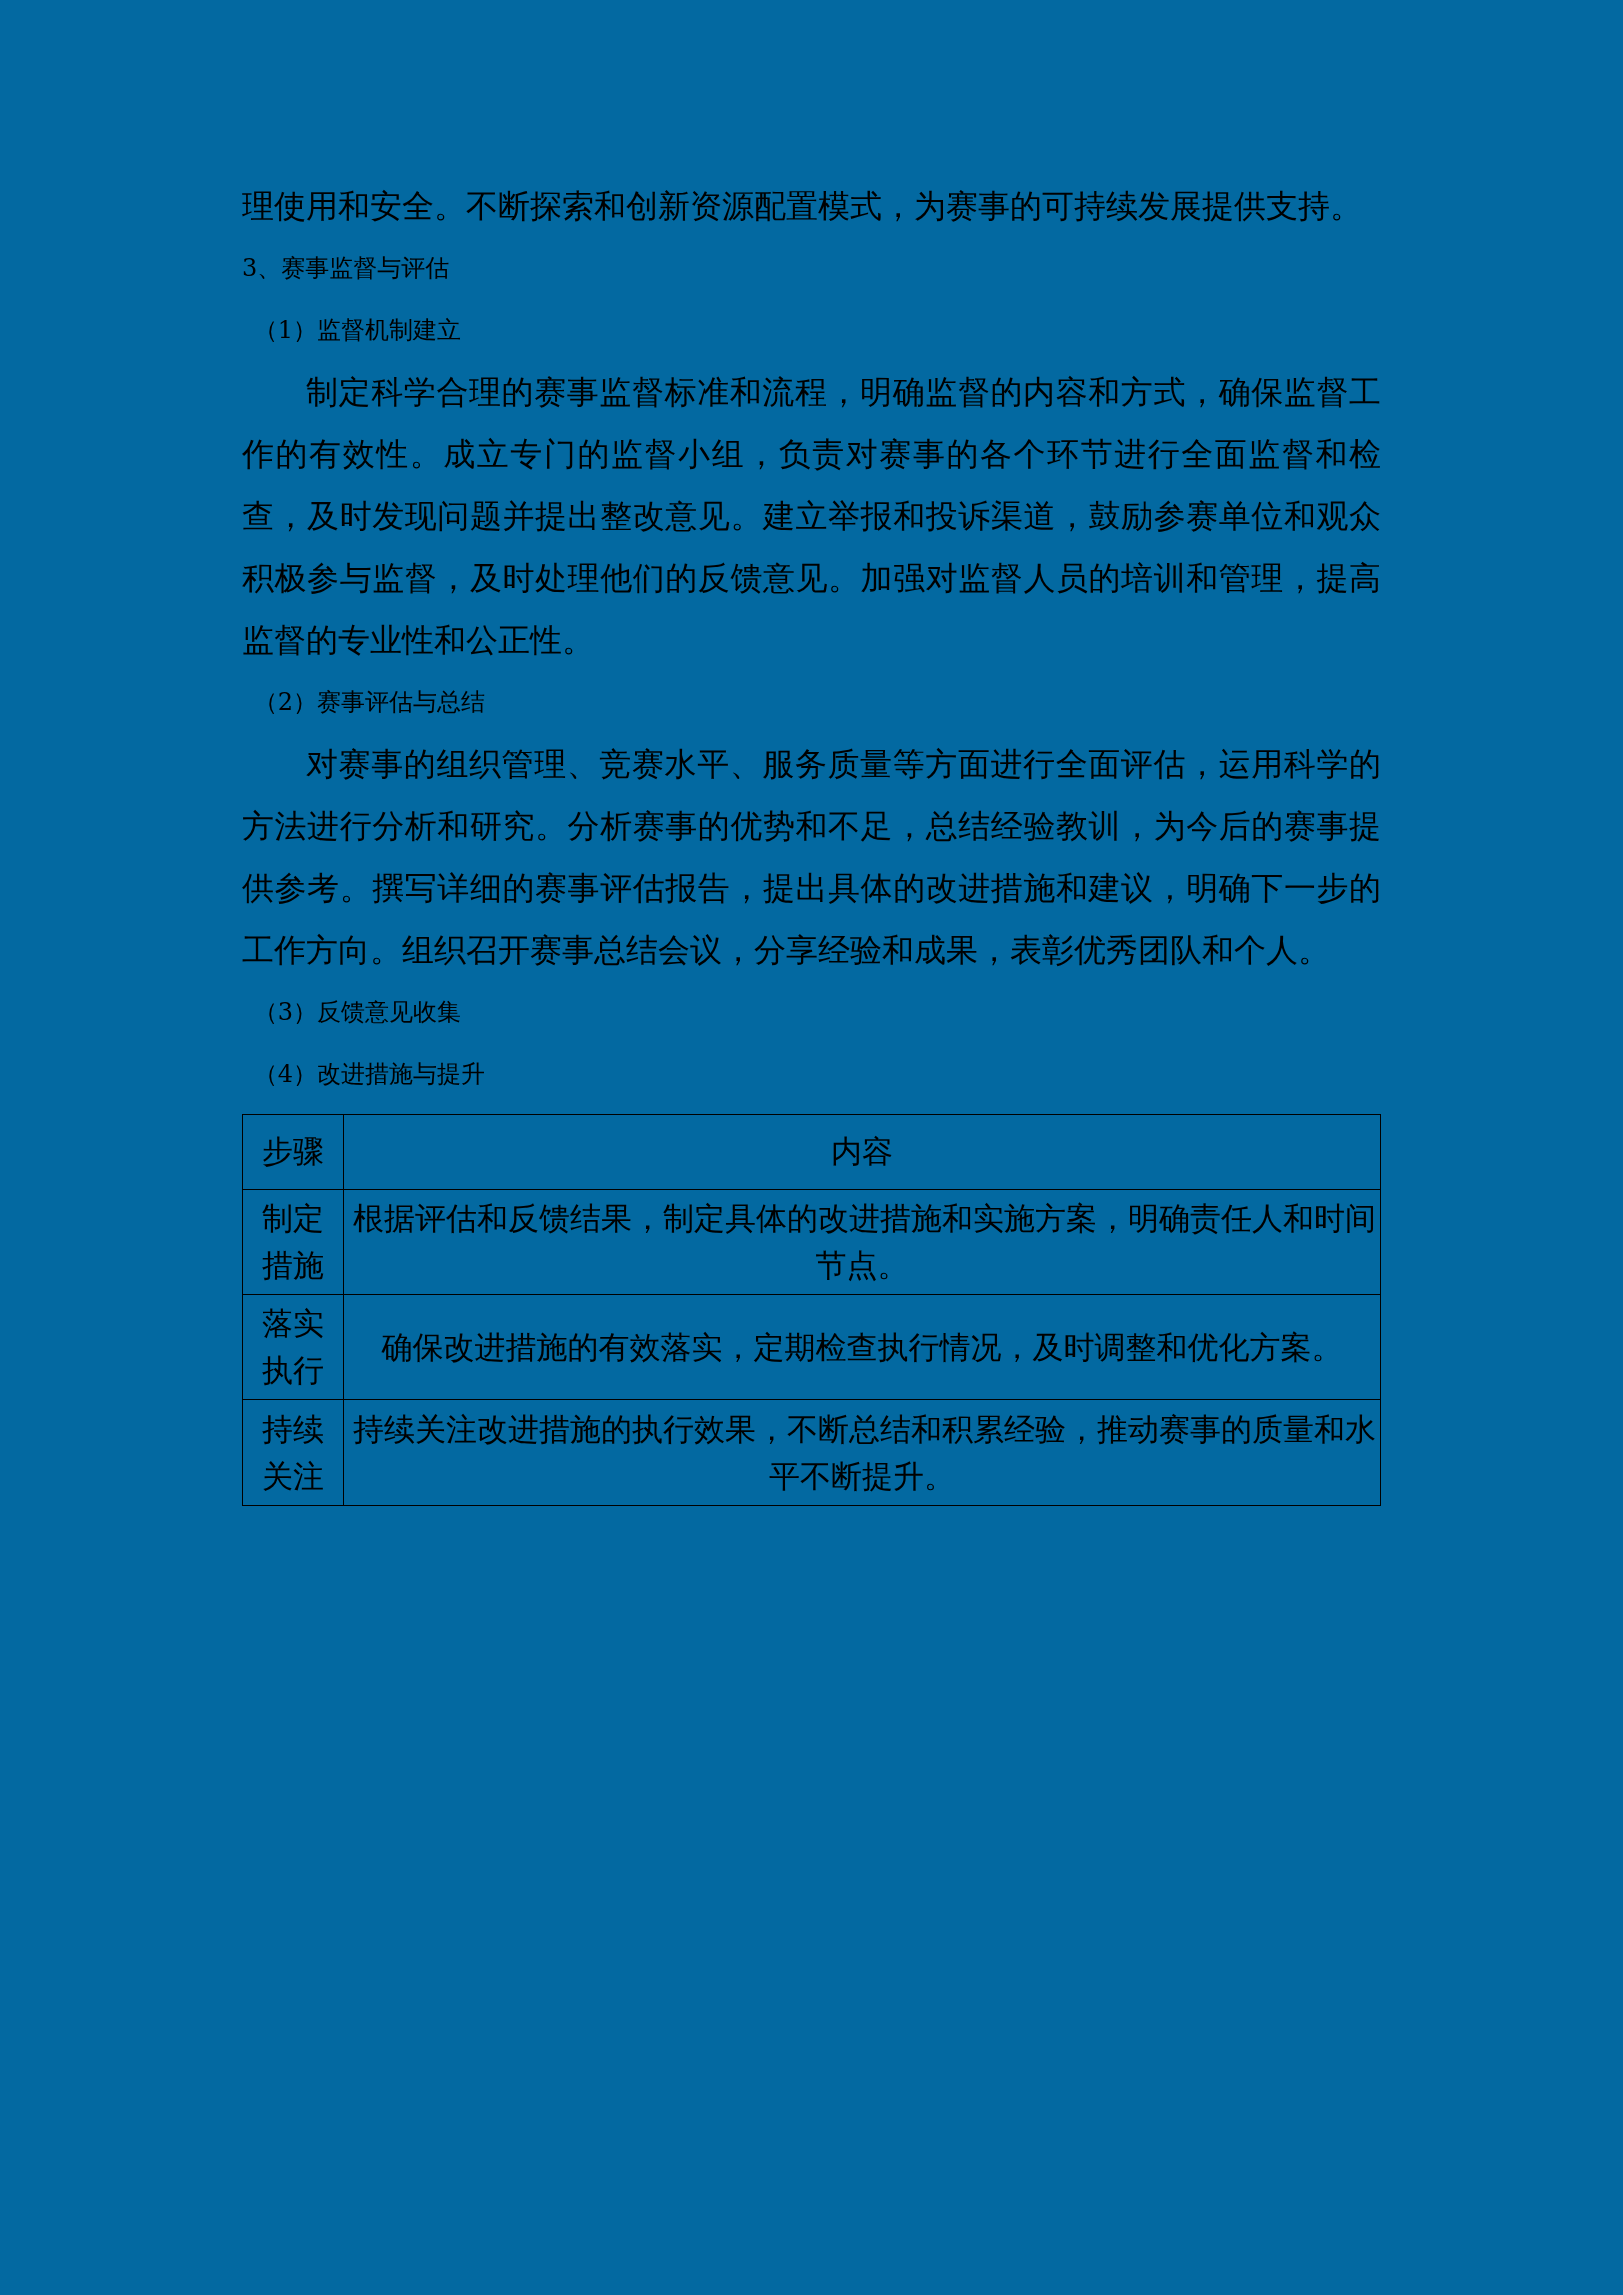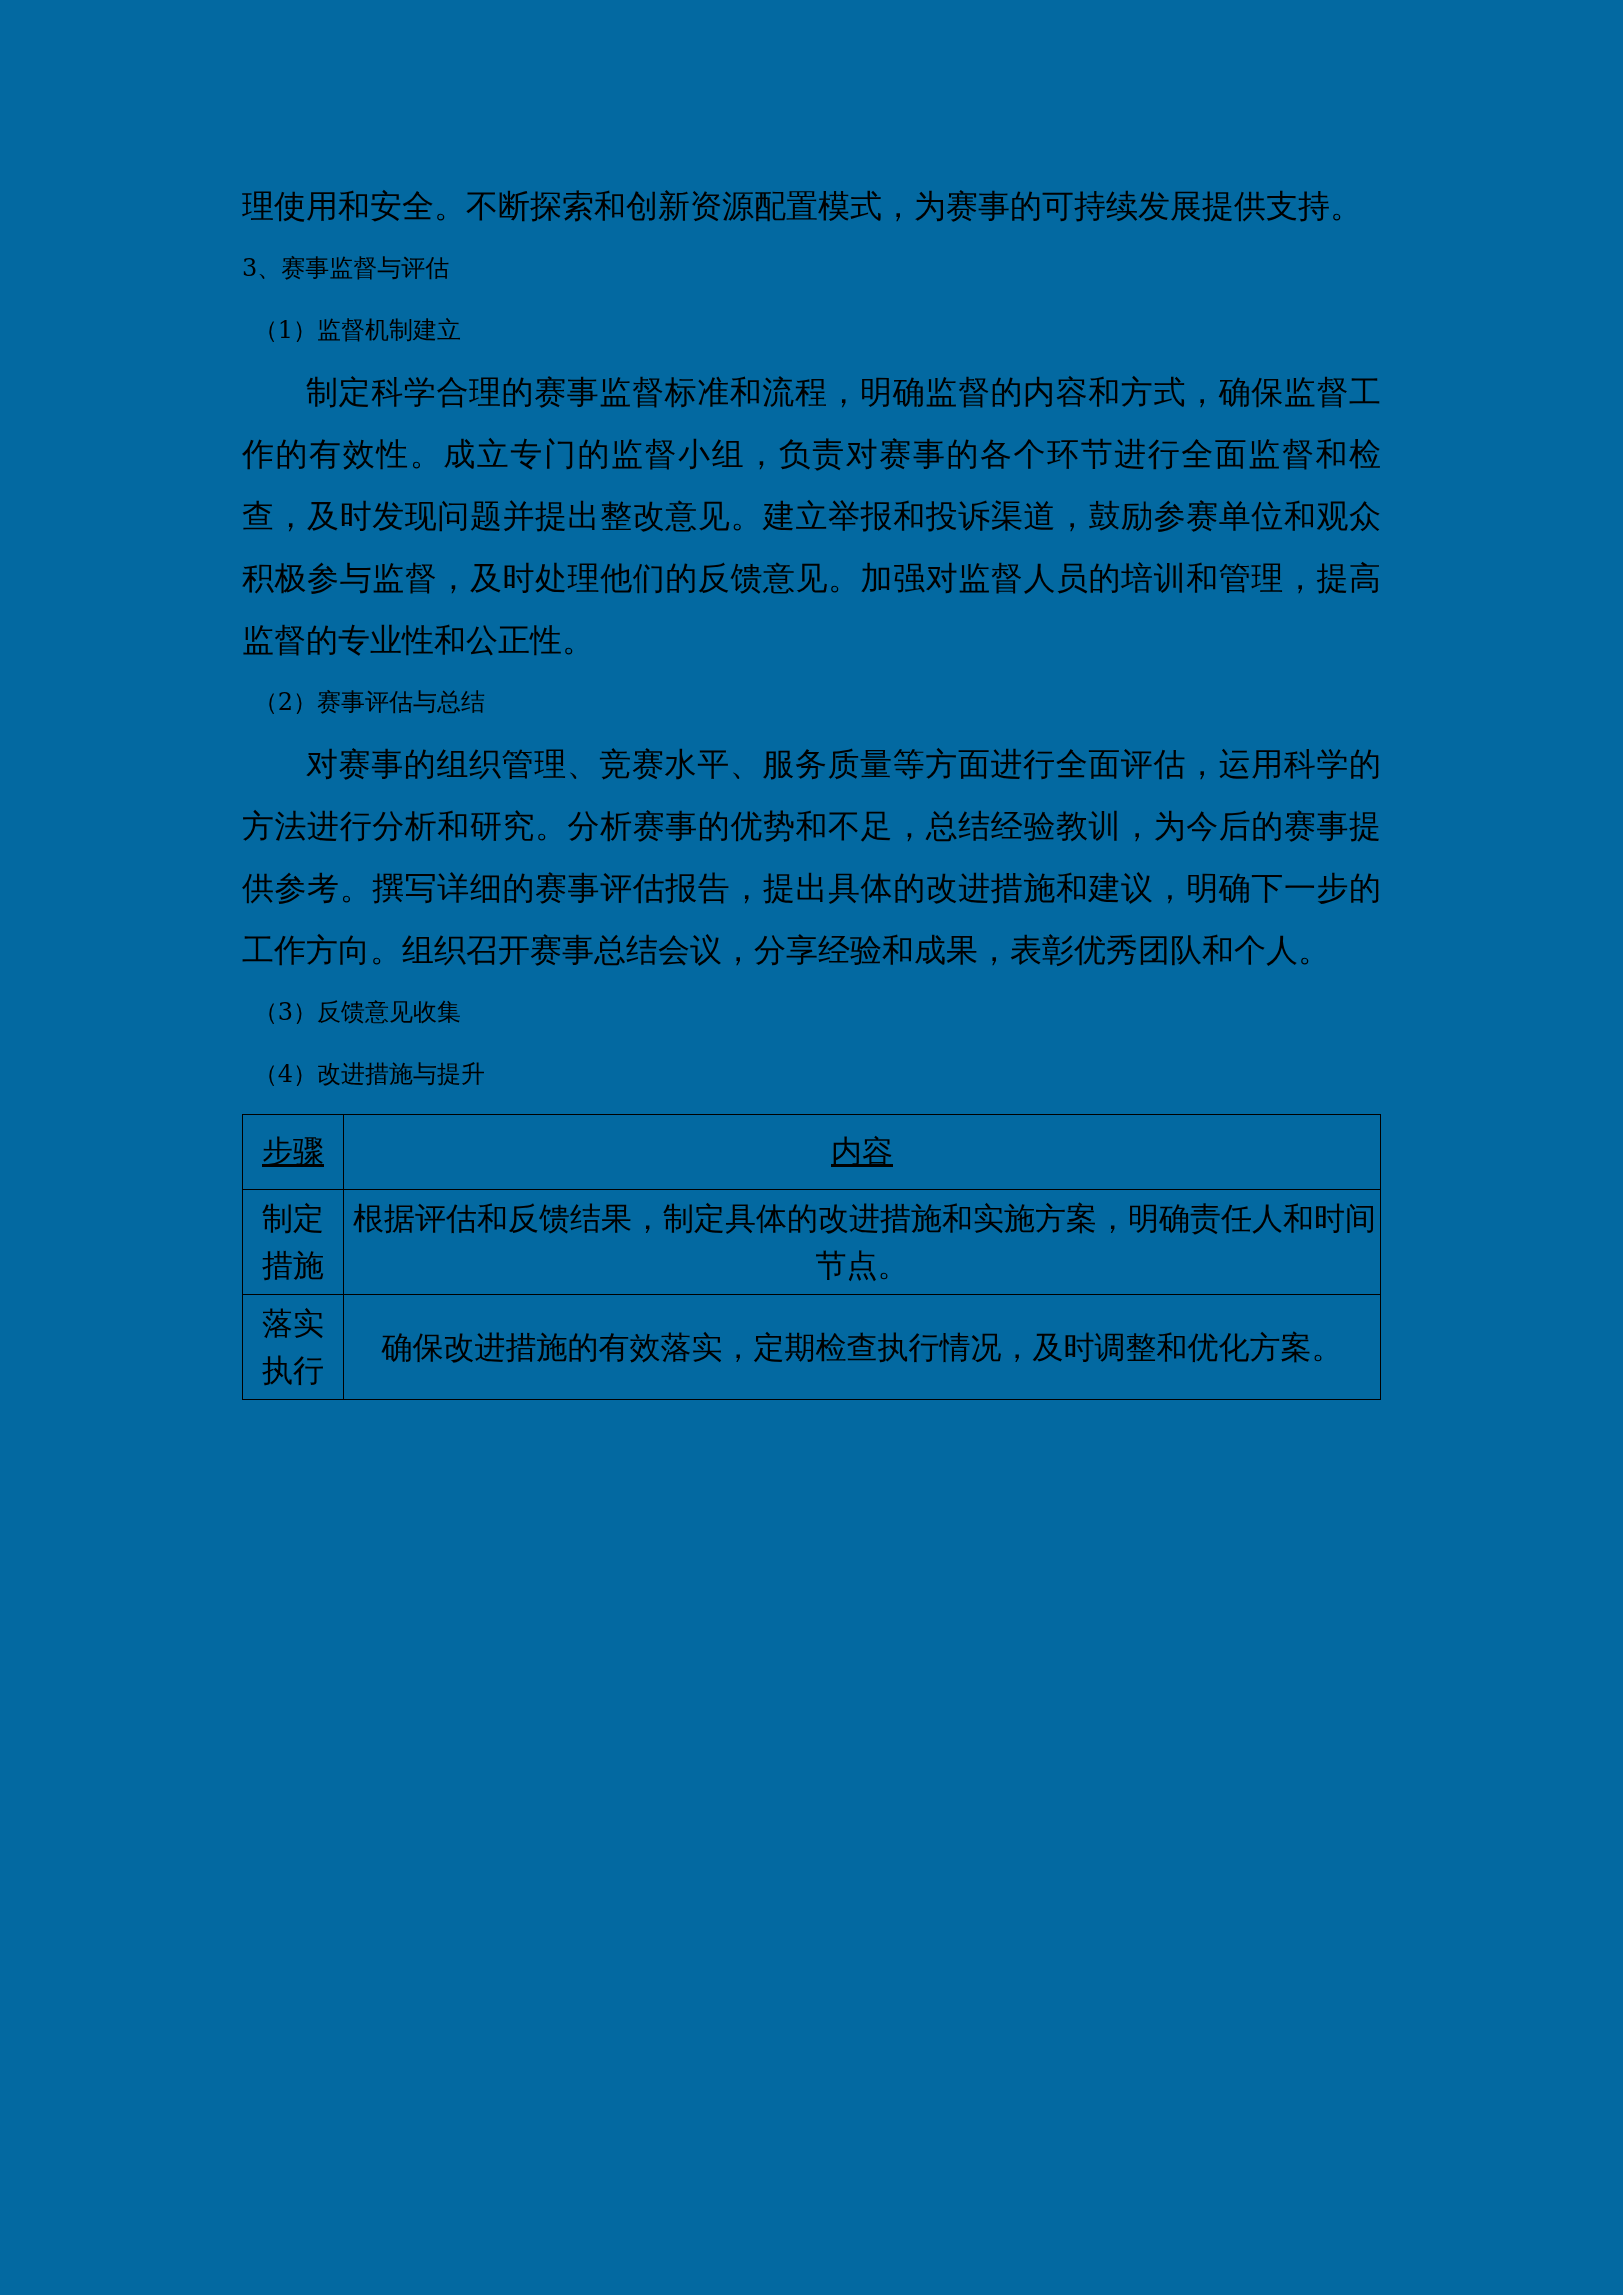--- a/index.html
+++ b/index.html
@@ -70,21 +70,21 @@
   .cell-step {
     text-align: center;
     text-align-last: center;
   }
   .cell-content {
     text-align: right;
     text-align-last: center;
     padding-left: 6.5px;
     padding-right: 6.5px;
   }
-  .hdr-row td { height: 63px; text-decoration: underline; }
+  .hdr-row td { height: 63px; }
 </style>
 </head>
 <body>
 
 <div class="page">
   <div class="content">
 
     <p class="para noindent">理使用和安全。不断探索和创新资源配置模式，为赛事的可持续发展提供支持。</p>
 
     <p class="heading">3、赛事监督与评估</p>
@@ -114,19 +114,23 @@
             <td class="cell-content">内容</td>
           </tr>
           <tr>
             <td class="cell-step">制定措施</td>
             <td class="cell-content">根据评估和反馈结果，制定具体的改进措施和实施方案，明确责任人和时间节点。</td>
           </tr>
           <tr>
             <td class="cell-step">落实执行</td>
             <td class="cell-content">确保改进措施的有效落实，定期检查执行情况，及时调整和优化方案。</td>
           </tr>
+          <tr>
+            <td class="cell-step">持续关注</td>
+            <td class="cell-content">持续关注改进措施的执行效果，不断总结和积累经验，推动赛事的质量和水平不断提升。</td>
+          </tr>
         </tbody>
       </table>
     </div>
 
   </div>
 </div>
 
 
 </body></html>

